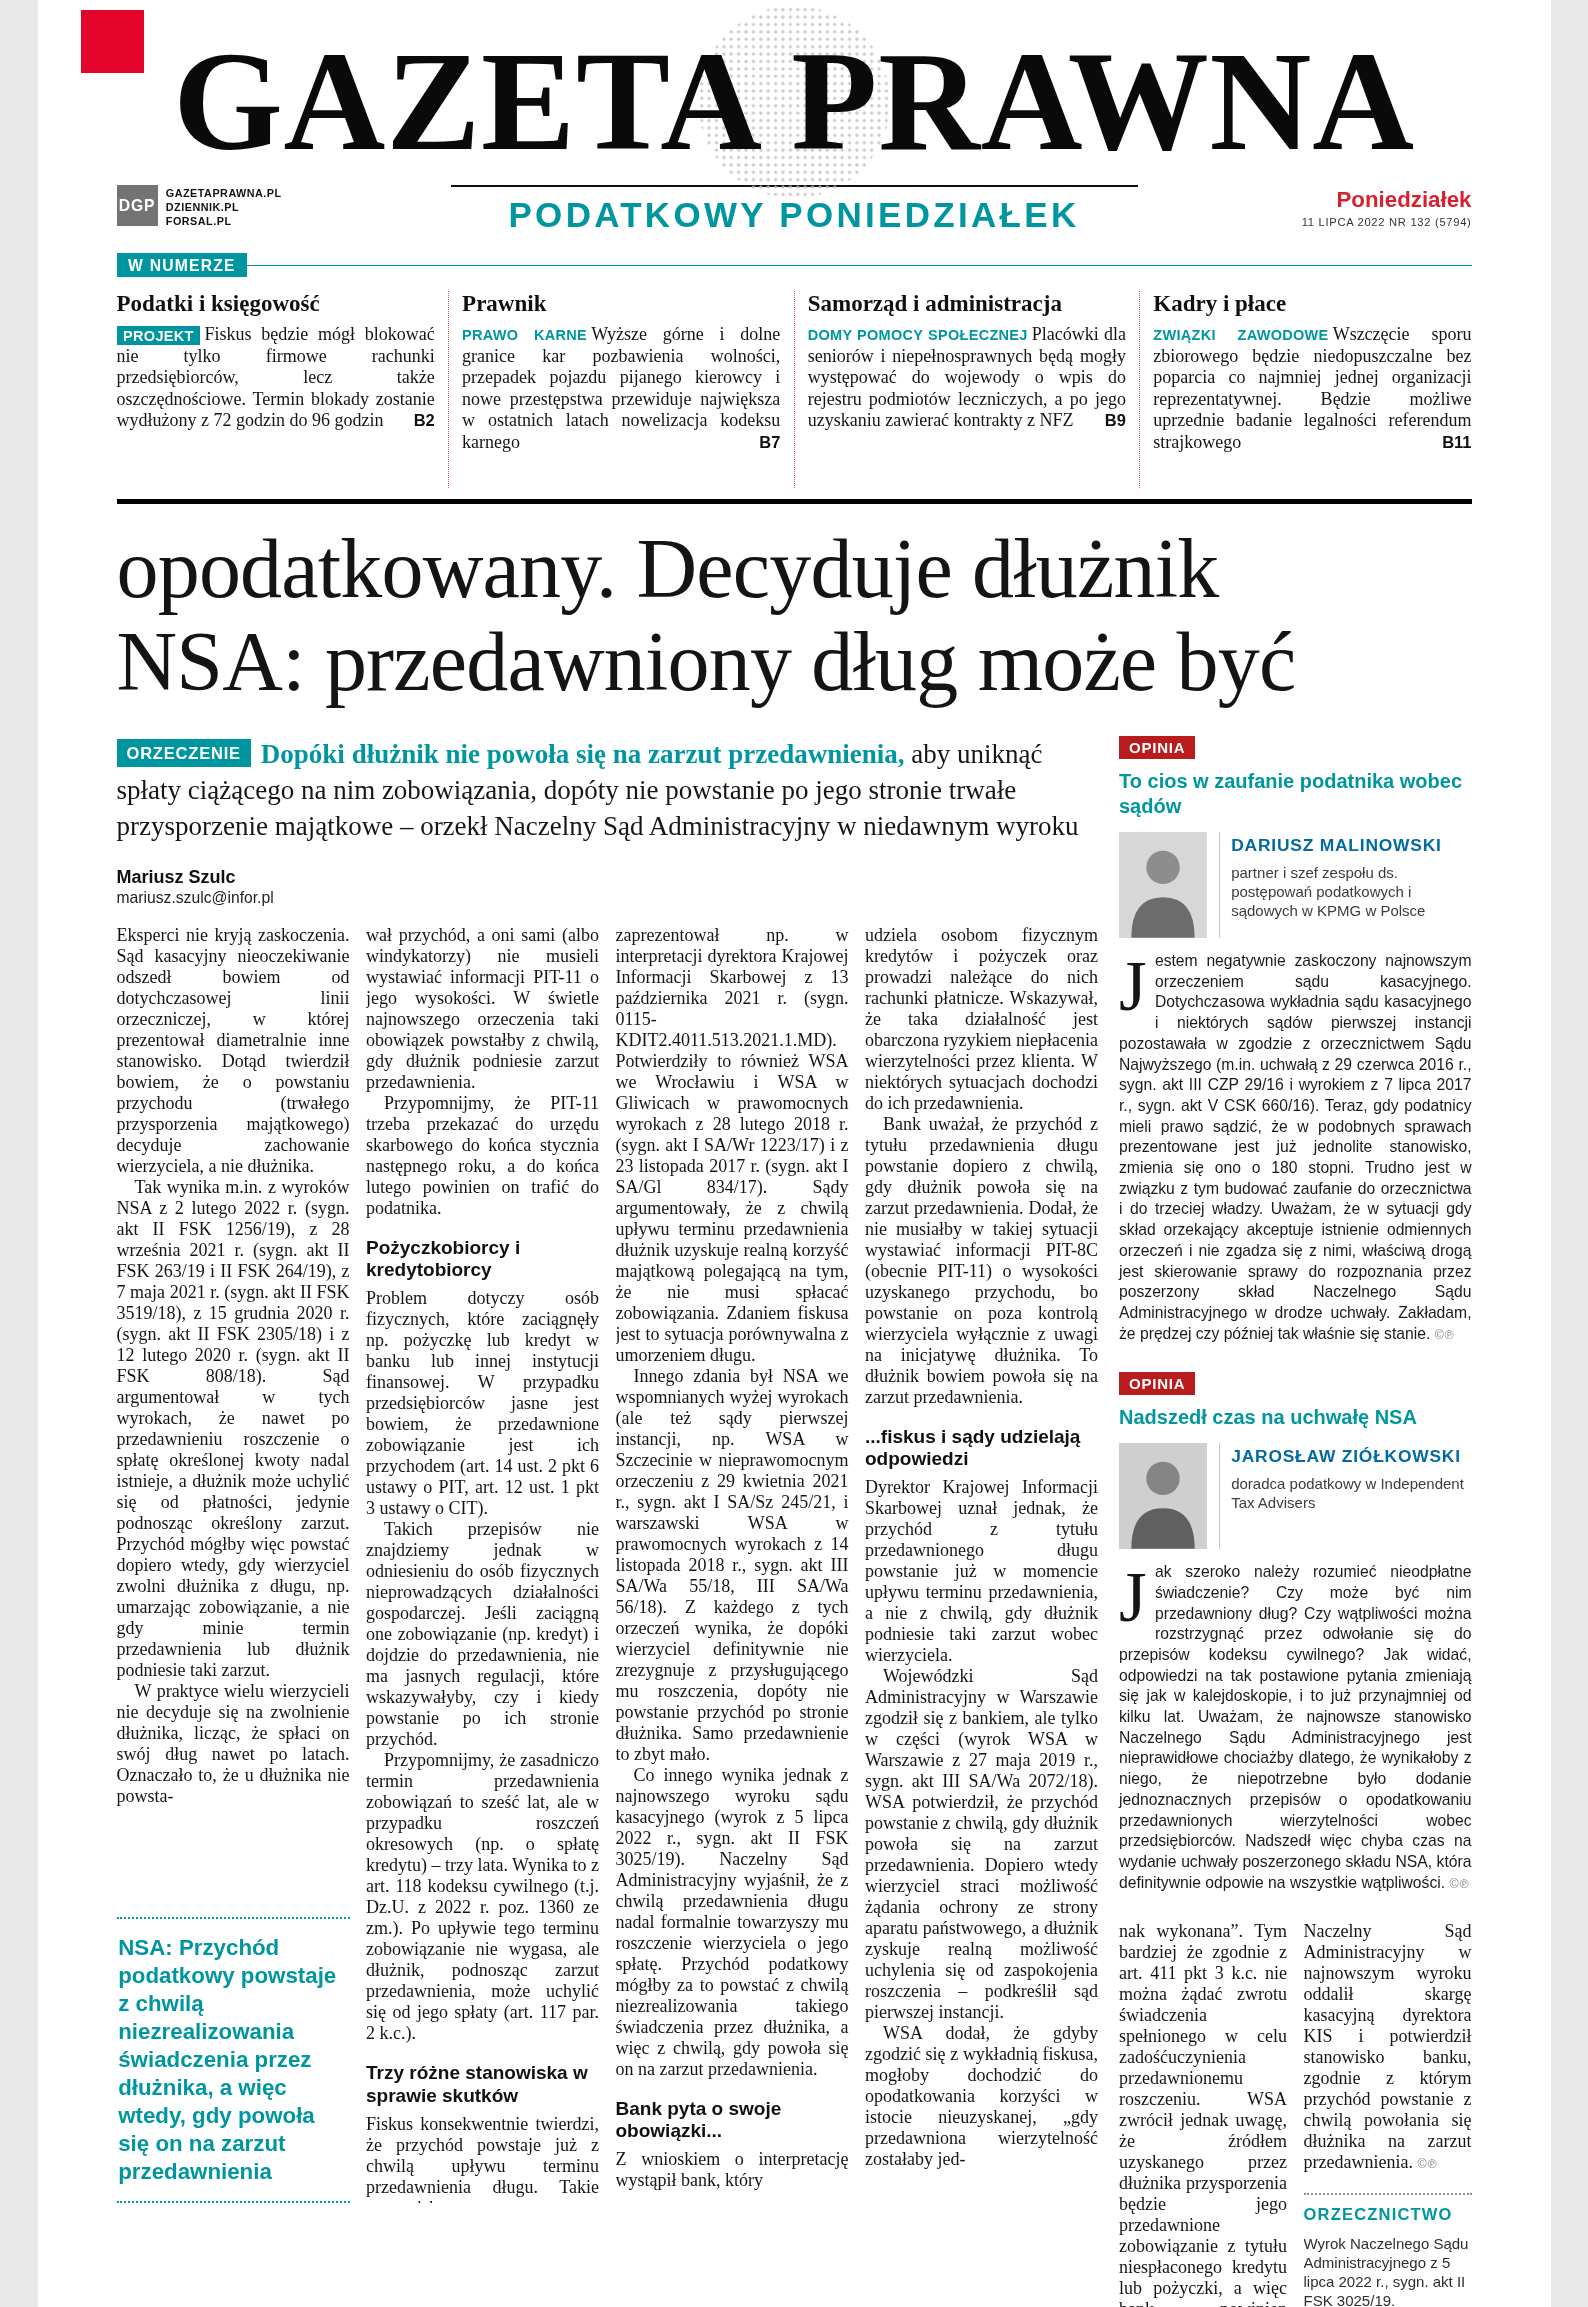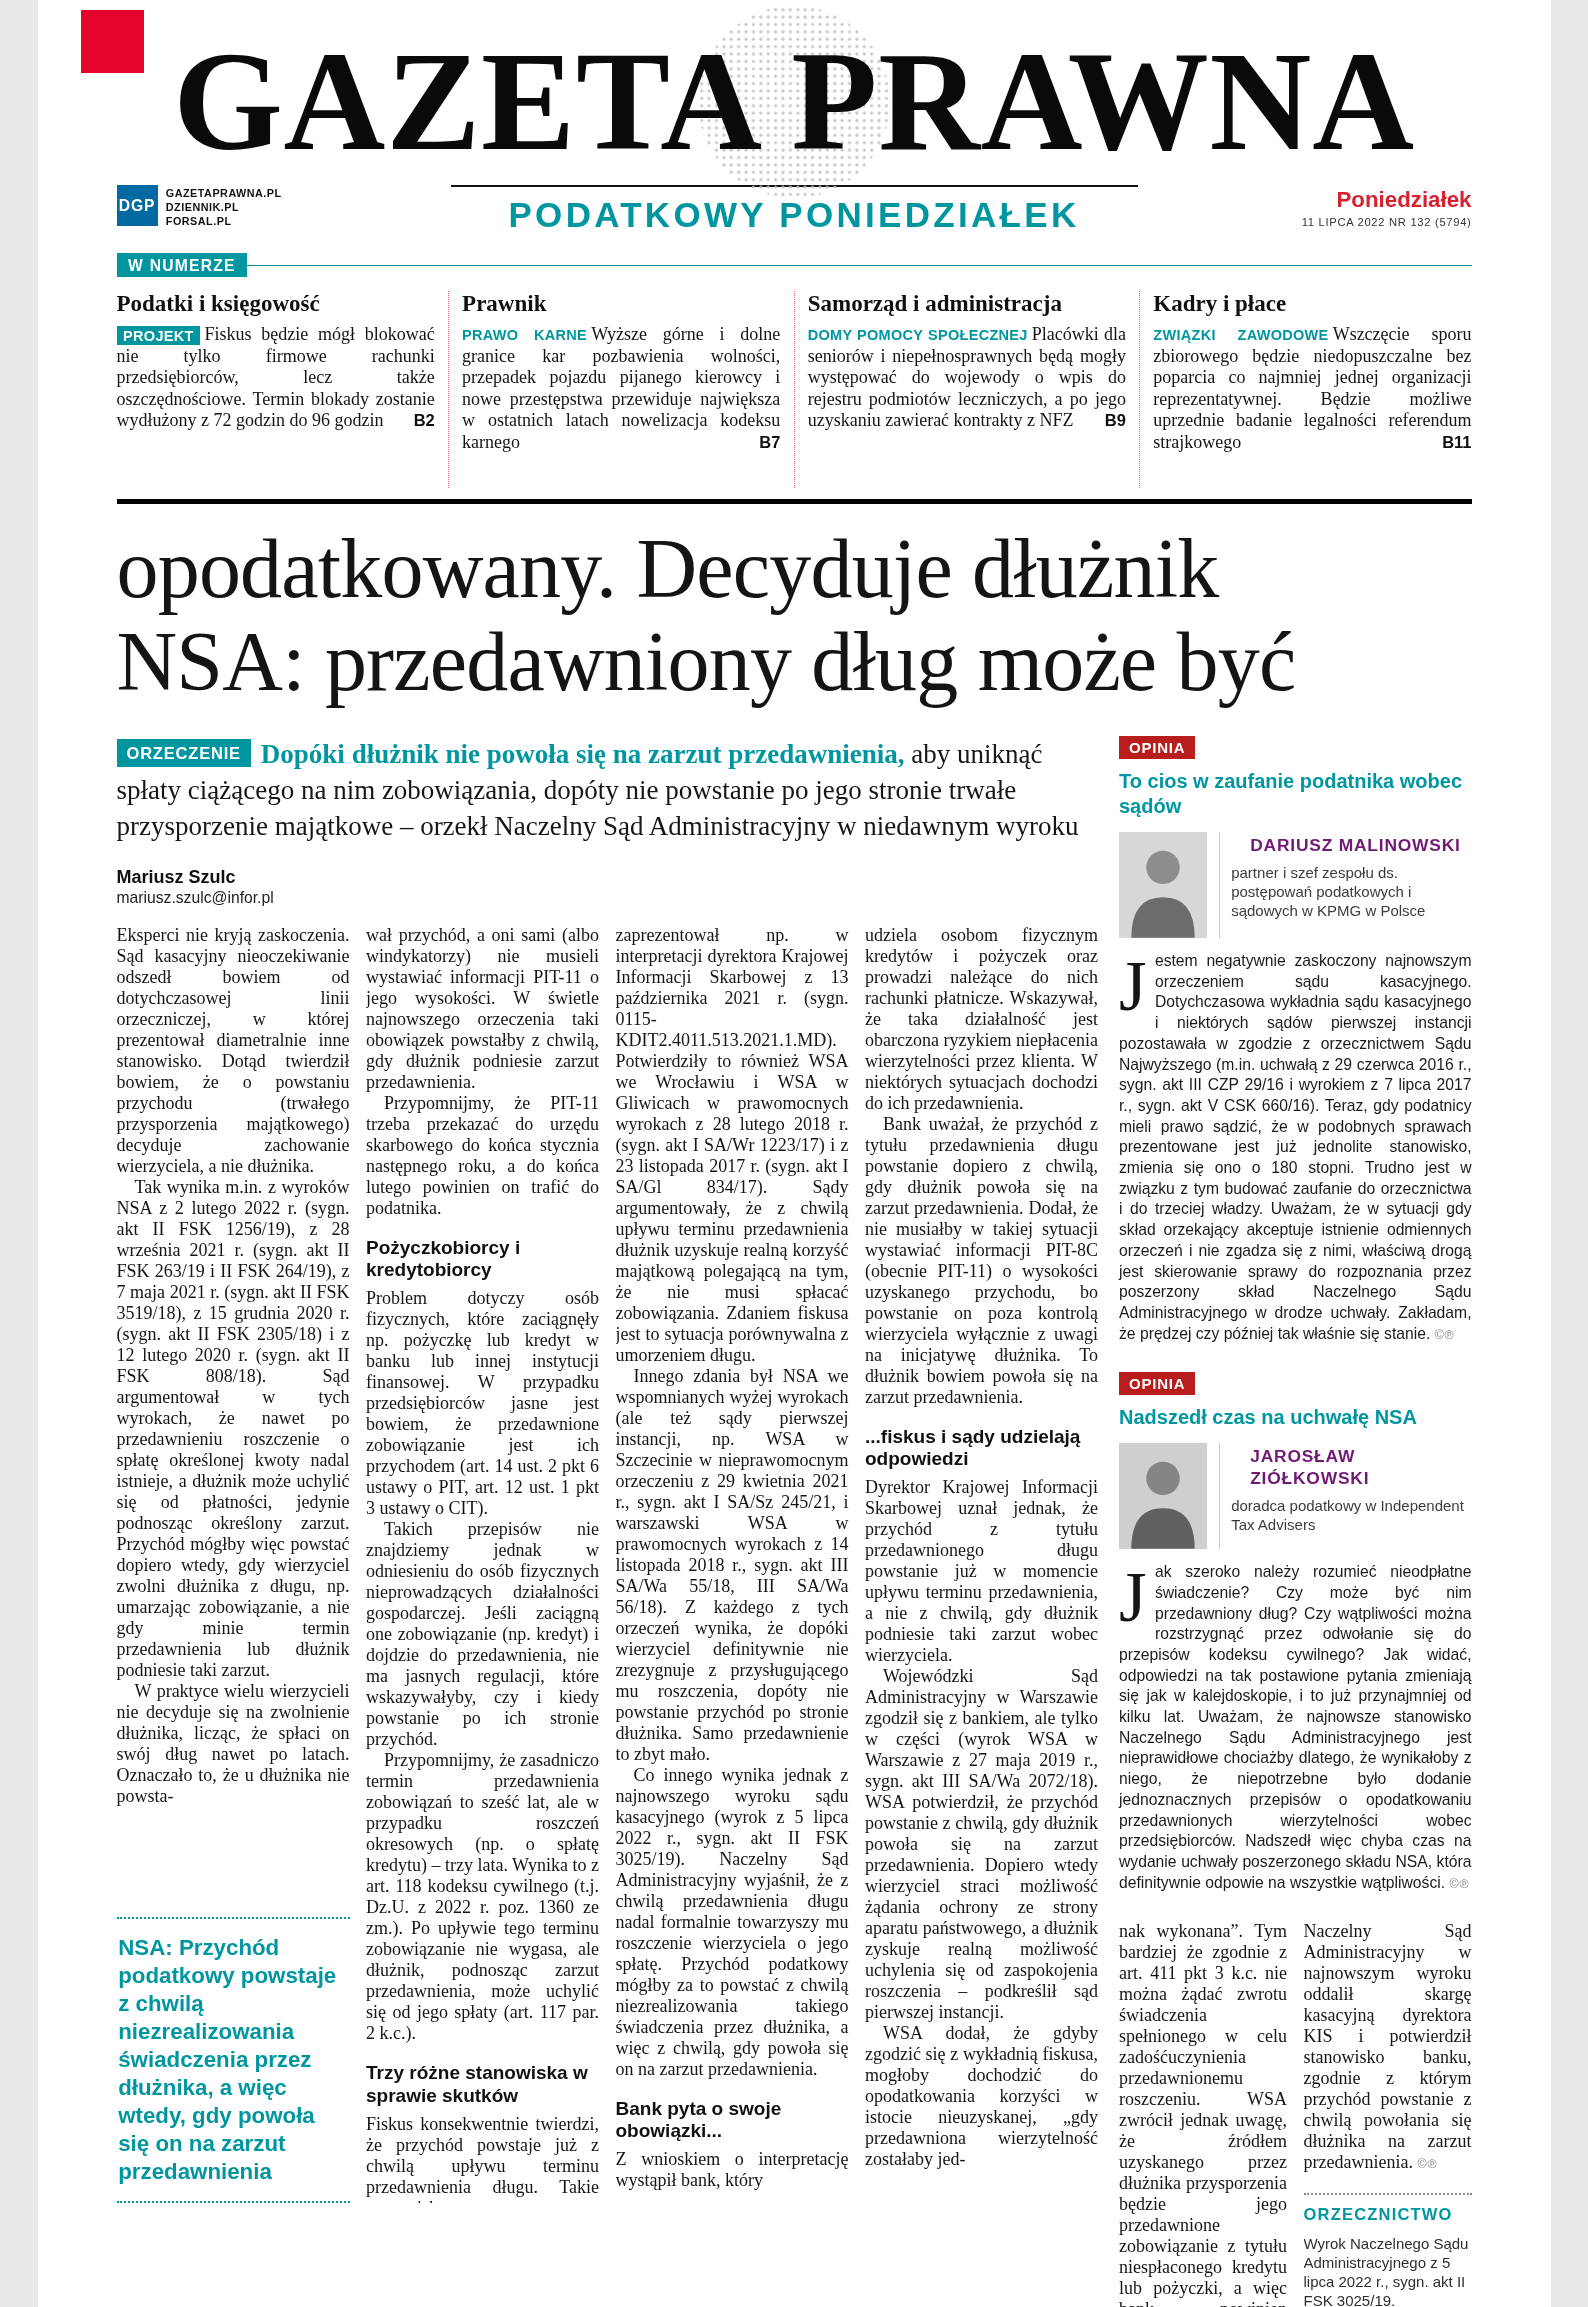--- a/index.html
+++ b/index.html
@@ -13,21 +13,21 @@
   
   .masthead-wrap { position:relative; text-align:center; margin-top:31px; }
   .globe { position:absolute; left:50%; transform:translateX(-50%); top:-25px; width:192px; height:192px;
            border-radius:50%; opacity:.8; z-index:0;
            background-image:radial-gradient(#bdbdbd 1.4px, transparent 1.6px); background-size:7.4px 7.4px; }
   .masthead { position:relative; z-index:1; margin:0; font-family:"Liberation Serif",serif;
               font-weight:bold; font-size:141px; line-height:1; letter-spacing:0.8px; color:#0a0a0a; }
 
   .header-sub { display:flex; align-items:flex-start; margin-top:13.2px; }
   .dgp-block { display:flex; gap:8.3px; width:273px; flex:none; }
-  .dgp-logo { width:41px; height:41px; background:#0369a1; color:#fff; text-align:center;
+  .dgp-logo { width:41px; height:41px; background:#737373; color:#fff; text-align:center;
               font:bold 15.7px/41px "Liberation Sans",sans-serif; letter-spacing:0.8px; }
   .dgp-sites { font:bold 10.8px/14px "Liberation Sans",sans-serif; letter-spacing:0.5px; color:#111; padding-top:0.8px; }
   .banner-block { flex:1; }
   .banner-inner { width:687px; margin:0 auto; border-top:2.5px solid #101010; text-align:center; padding-top:9px;
                   font:bold 35px/1.1 "Liberation Sans",sans-serif; color:#0096a0; letter-spacing:3.3px; }
   .date-block { width:273px; flex:none; text-align:right; padding-top:3.3px; }
   .day { font:bold 22.3px/1.1 "Liberation Sans",sans-serif; color:#d6212e; }
   .issue { font:11.2px/1.2 "Liberation Sans",sans-serif; color:#333; letter-spacing:0.7px; margin-top:3.3px; }
 
   
@@ -79,21 +79,21 @@
 
   
   .opinion { margin-bottom:28px; }
   .op-badge { display:inline-block; background:#b91c1c; color:#fff; font:bold 15px/1 "Liberation Sans",sans-serif;
               padding:4.1px 10px 3.3px; letter-spacing:0.8px; }
   .op-title { font:bold 20px/25px "Liberation Sans",sans-serif; color:#0096a0; margin:10px 0 13.2px; }
   .op-author { display:flex; gap:11.6px; margin-bottom:13.2px; }
   .op-photo { width:88px; height:106px; flex:none; background:#dcdcdc; }
   .op-photo svg { display:block; width:100%; height:100%; }
   .op-meta { border-left:0.8px solid #c9c9c9; padding:3.3px 0 0 11.6px; }
-  .op-name { font:bold 17.4px/1.25 "Liberation Sans",sans-serif; letter-spacing:0.8px; color:#701a75;margin-left:19px; }
+  .op-name { font:bold 17.4px/1.25 "Liberation Sans",sans-serif; letter-spacing:0.8px; color:#0369a1; }
   .op-role { font:15px/19px "Liberation Sans",sans-serif; color:#3c3c3c; margin-top:5.8px; max-width:290px; }
   .op-text { margin:0; font:15.7px/20.7px "Liberation Sans",sans-serif; text-align:justify; color:#1a1a1a; }
   .dropcap { float:left; font:400 71px/60px "Liberation Serif",serif; padding:5px 8.3px 0 0; color:#141414; }
   .endmark { color:#8a8a8a; font:12.4px/1 "Liberation Sans",sans-serif; letter-spacing:0.8px; white-space:nowrap; }
 
   
   .bottom-cols { display:flex; gap:16.5px; height:418px; margin-top:3.3px; }
   .bcol { flex:1; min-width:0; font:18px/21px "Liberation Serif",serif; text-align:justify; overflow:hidden; }
   .bcol p { margin:0; }
   .orzbox { margin-top:20px; border-top:2.5px dotted #8f8f8f; padding-top:10px; }

